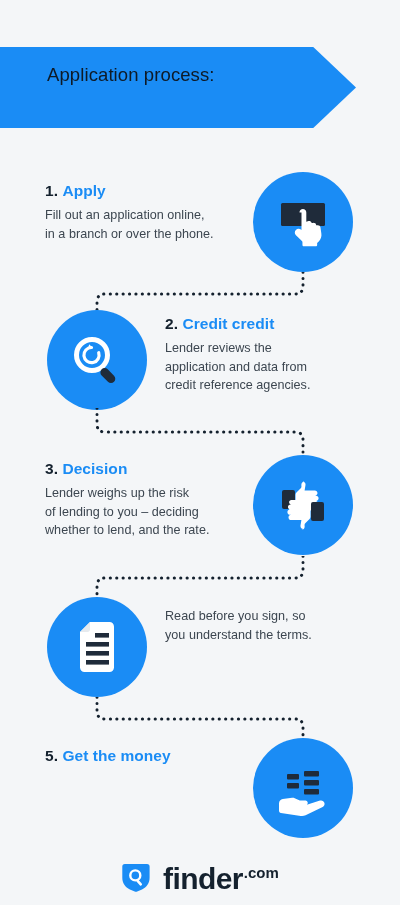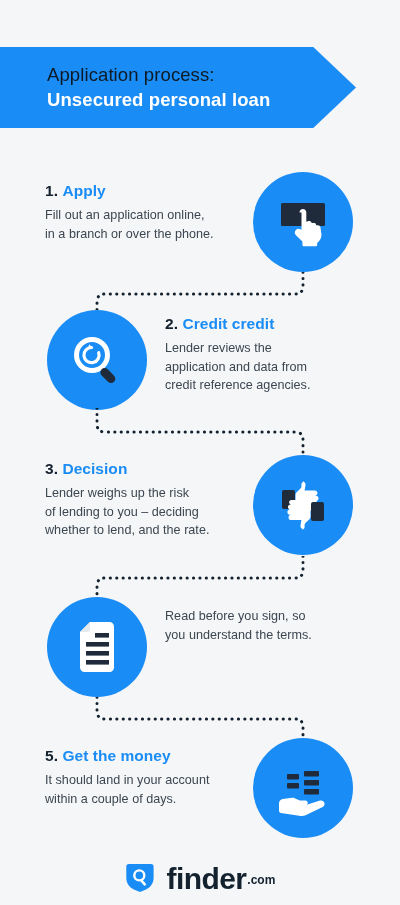--- a/index.html
+++ b/index.html
@@ -152,37 +152,36 @@
   .logo-mark { display: block; }
   .logo-text {
     font-size: 30px;
     font-weight: 700;
     color: #14212e;
     letter-spacing: -0.6px;
     line-height: 30px;
     margin-left: 12px;
   }
   .logo-tld {
-    font-size: 12px;
+    font-size: 15px;
     font-weight: 700;
     color: #14212e;
     letter-spacing: 0px;
     line-height: 10px;
     margin-left: 1px;
-    margin-bottom: 9px;
+    margin-bottom: 16px;
   }
 </style>
 </head>
 <body>
 
 <div class="page">
 
   <div class="banner">
     <div class="banner-line1">Application process:</div>
-    <div class="banner-line2">Unsecured personal loan</div>
   </div>
 
   <div class="step s1">
     <div class="circle">
       <svg width="62" height="62" viewBox="0 0 62 62">
         <rect x="9" y="12" width="44" height="23" rx="1.5" fill="#1f2b3a"></rect>
         <path d="M27.5 21.5c0-1.9 1.5-3.4 3.4-3.4s3.4 1.5 3.4 3.4v9.2l2.2-0.6c1.3-0.35 2.6 0.3 3.0 1.5l0.15 0.5 1.6-0.2c1.35-0.18 2.55 0.6 2.85 1.85l0.1 0.5 1.45-0.1c1.4-0.1 2.6 0.85 2.8 2.2l0.9 6.2c0.45 3.1-0.5 5.9-2.6 7.9l-1.6 1.55v2.0c0 0.75-0.6 1.35-1.35 1.35H31.8c-0.75 0-1.35-0.6-1.35-1.35v-2.6c0-0.5-0.2-0.95-0.55-1.3l-5.95-5.85c-1.5-1.45-1.55-3.85-0.1-5.35 1.35-1.4 3.55-1.55 5.05-0.35l0.6 0.5V21.5z" fill="#ffffff"></path>
       </svg>
     </div>
     <div class="txt">
@@ -279,22 +278,20 @@
         <rect x="31" y="22" width="15" height="5.4" rx="1" fill="#1f2b3a"></rect>
         <rect x="31" y="31" width="15" height="5.4" rx="1" fill="#1f2b3a"></rect>
         <path d="M6 45.5c0-2.2 1.6-4.1 3.8-4.4l9.3-1.3c0.9-0.12 1.8 0 2.6 0.36l5.1 2.3h5.6c1.3 0 2.35 1.05 2.35 2.35 0 1.3-1.05 2.35-2.35 2.35h-6.0c3.2 0 5.8 0 7.4-0.5l13.2-4.1c1.9-0.6 3.9 0.45 4.45 2.35 0.45 1.6-0.3 3.3-1.8 4.0L32.6 57.2c-1.5 0.7-3.2 0.95-4.85 0.7L7.9 55.0C6.8 54.85 6 53.9 6 52.8z" fill="#ffffff"></path>
       </svg>
     </div>
     <div class="txt">
       <div class="step-title">
         <span class="step-num">5.</span>
         <span class="step-name">Get the money</span>
       </div>
-      <div class="step-desc">It should land in your account
-within a couple of days.</div>
     </div>
   </div>
 
   <div class="footer">
     <div class="logo-wrap">
       <svg class="logo-mark" width="30" height="32" viewBox="0 0 30 32">
         <path d="M4 2h22a2.6 2.6 0 0 1 2.6 2.6v11.2c0 5.1-3.0 9.7-7.6 11.7l-4.8 2.1c-0.8 0.35-1.7 0.35-2.5 0l-4.8-2.1C4.3 25.5 1.3 20.9 1.3 15.8V4.6A2.6 2.6 0 0 1 4 2z" fill="#1a8cf5"></path>
         <circle cx="14.3" cy="13.4" r="5.0" fill="none" stroke="#ffffff" stroke-width="2.4"></circle>
         <rect x="16.9" y="17.0" width="2.6" height="7.2" rx="1.3" fill="#ffffff" transform="rotate(-42 18.2 20.6)"></rect>
       </svg>

